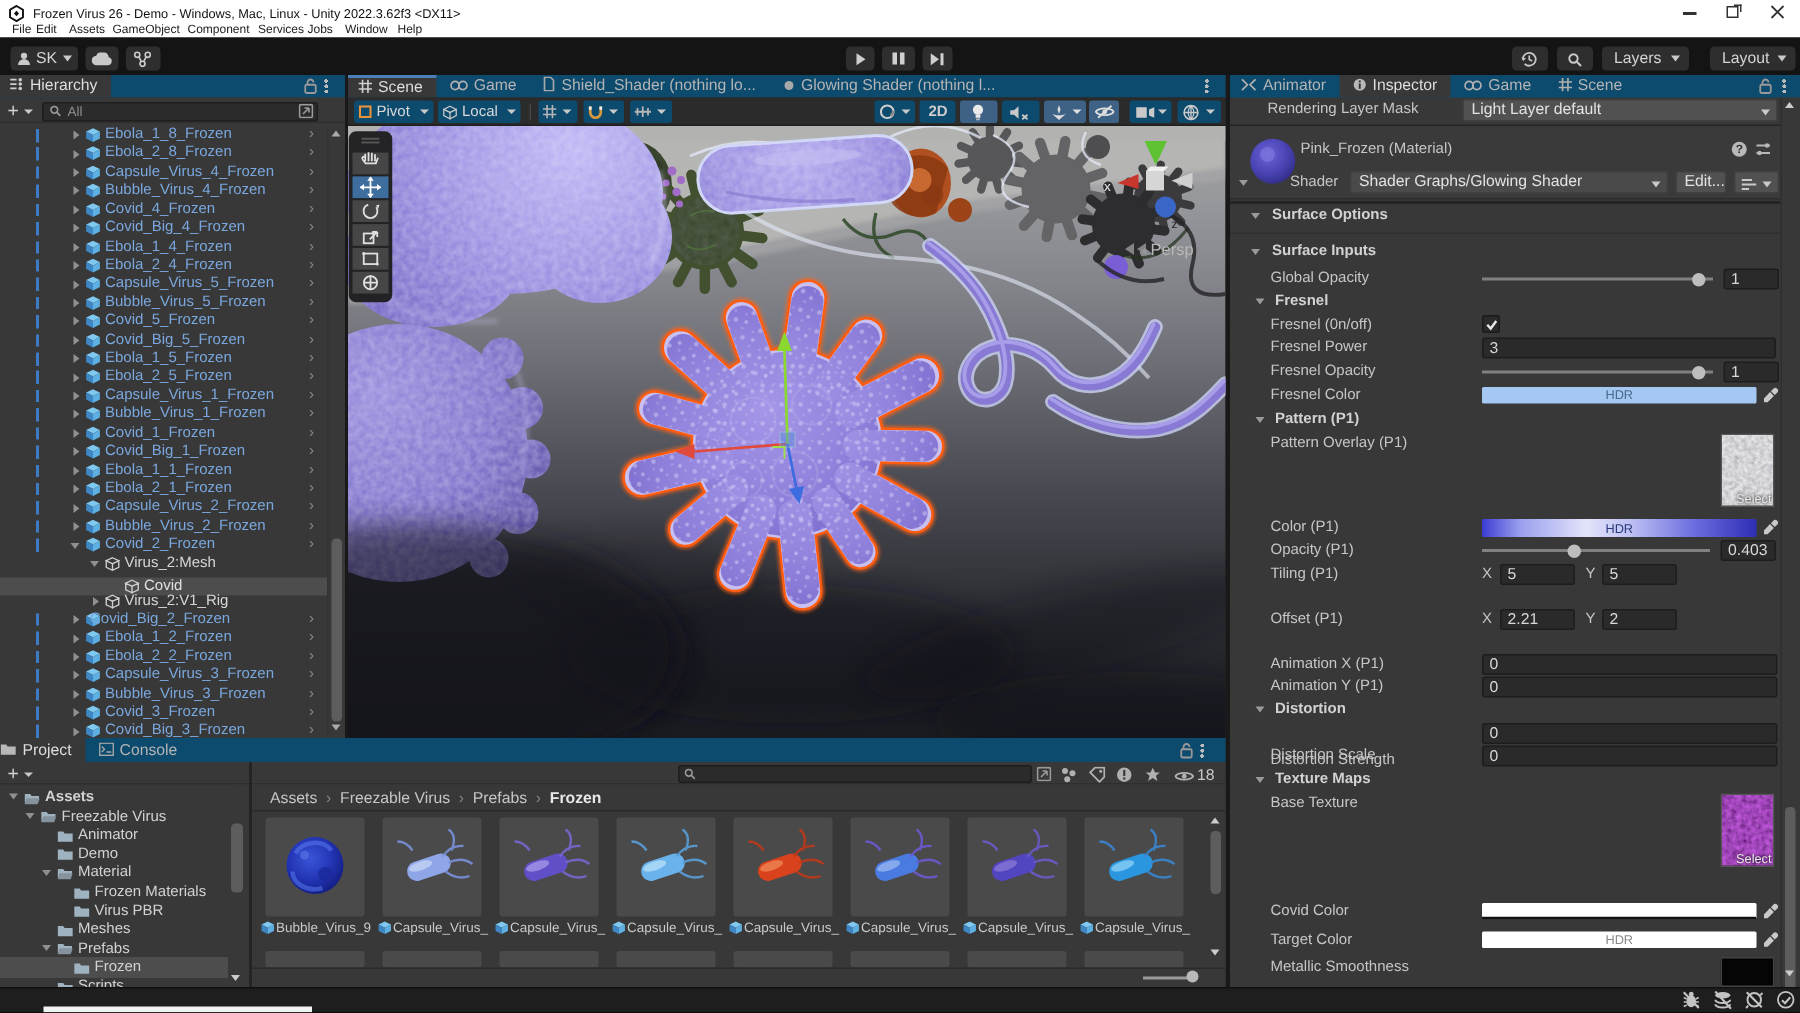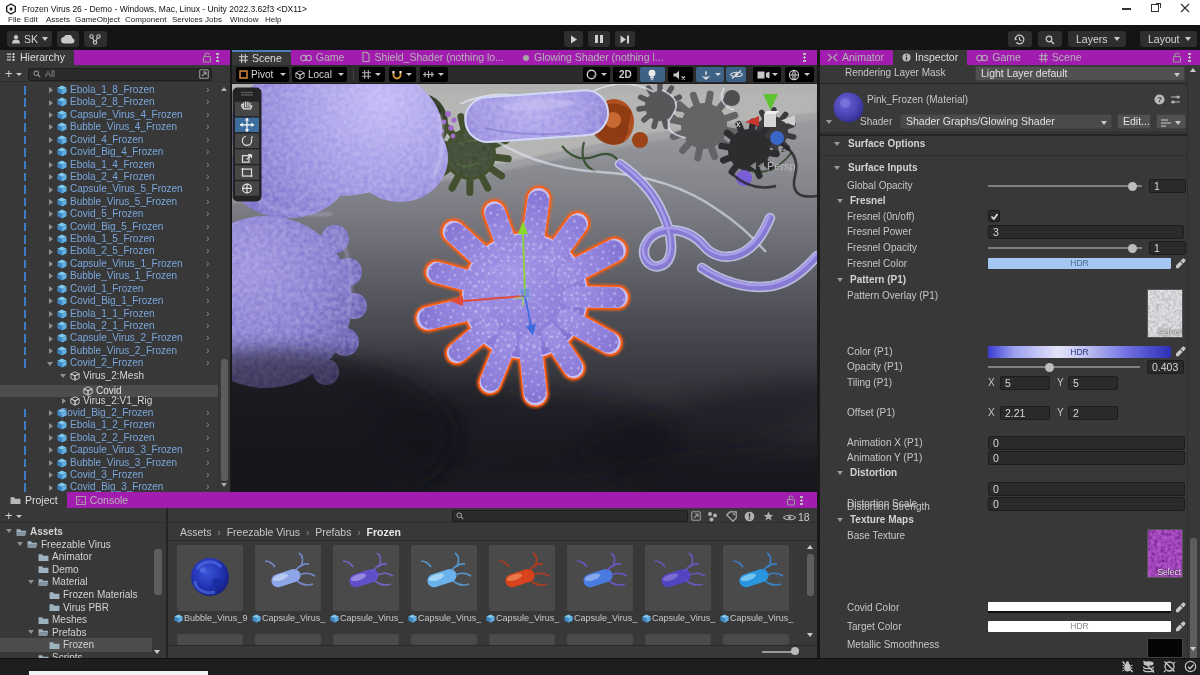--- a/index.html
+++ b/index.html
@@ -1,34 +1,34 @@
 <!DOCTYPE html>
 <html><head><meta charset="utf-8"><style>
 *{margin:0;padding:0;box-sizing:border-box}
 html,body{width:1200px;height:675px;overflow:hidden;background:#000}
 #root{position:relative;width:1200px;height:675px;font-family:"Liberation Sans",sans-serif;
  -webkit-font-smoothing:antialiased;background:#191919;overflow:hidden}
 .abs{position:absolute}
-.tabbar{background:#a21caf;overflow:hidden;white-space:nowrap}
+.tabbar{background:#0c4a6e;overflow:hidden;white-space:nowrap}
 .tab{position:relative;display:inline-block;height:100%;padding:0 9px;color:#b4b4b4;font-size:10.5px;line-height:15px;vertical-align:top}
 .tab.act{background:#383838;color:#dedede}
 .tab.blue{border-top:2px solid #4a7fb8;line-height:13px}
 .ticon{display:inline-block;vertical-align:-1px;margin-right:4px}
 .row{position:absolute;left:0;width:100%;height:12.4px;font-size:10px;line-height:12.4px;white-space:nowrap}
 .fld{position:absolute;background:#2a2a2a;border:1px solid #1d1d1d;border-radius:2px;color:#d8d8d8;
  font-size:10.5px;line-height:12px;padding:0 4px;height:14px}
 .lbl{position:absolute;color:#c6c6c6;font-size:10px;white-space:nowrap}
 .hdr{position:absolute;color:#d2d2d2;font-size:10px;font-weight:bold;white-space:nowrap}
 .drop{position:absolute;background:#515151;border:1px solid #404040;border-radius:2px;color:#e2e2e2;
  font-size:10.5px;line-height:13px;padding:0 5px;height:15px;overflow:hidden;white-space:nowrap}
 .dna{position:absolute;right:4px;top:45%;width:0;height:0;border-left:3.5px solid transparent;
  border-right:3.5px solid transparent;border-top:4px solid #c9c9c9}
 .tri{display:inline-block;width:0;height:0}
 .tbtn{position:absolute;background:#2e2e2e;border-radius:3px;color:#d4d4d4;font-size:10.5px}
-.sbtn{position:absolute;background:#000000;border-radius:2px;color:#d8d8d8;font-size:10px;text-align:center}
+.sbtn{position:absolute;background:#0c4a6e;border-radius:2px;color:#d8d8d8;font-size:10px;text-align:center}
 .sbtn.on{background:#3e6285}
 .dots3{display:inline-block;width:3px;height:11px;
  background:radial-gradient(circle 1.2px at 1.5px 2px,#bbb 1.2px,transparent 1.3px),
  radial-gradient(circle 1.2px at 1.5px 5.5px,#bbb 1.2px,transparent 1.3px),
  radial-gradient(circle 1.2px at 1.5px 9px,#bbb 1.2px,transparent 1.3px)}
 </style></head><body>
 <div id="root">
     <div class="abs" style="left:0;top:0;width:1200px;height:25px;background:#fff"></div>
 <svg class="abs" style="left:5px;top:3px" width="12" height="12" viewBox="0 0 24 24">
       <path d="M12 2 20.6 7v10L12 22 3.4 17V7Z" fill="none" stroke="#111" stroke-width="2.6"></path>
@@ -1020,21 +1020,21 @@
         <path d="M5 3.4 7.6 6 3.4 10.2H1v-2.6Z" fill="#c9c9c9"></path>
       </svg>
       <div class="lbl" style="left:27px;top:589px">Metallic Smoothness</div>
       <div class="abs" style="left:327px;top:588px;width:36px;height:20px;background:#050505;border:1px solid #444"></div>
       <div class="abs" style="left:367px;top:15px;width:13px;height:593px;background:#383838;border-left:1px solid #2e2e2e"></div>
       <span class="tri abs" style="left:370px;top:18px;border-left:3.5px solid transparent;border-right:3.5px solid transparent;border-bottom:4.5px solid #ccc"></span>
       <div class="abs" style="left:370px;top:488px;width:7px;height:132px;background:#5d5d5d;border-radius:3px"></div>
       <span class="tri abs" style="left:370px;top:597px;border-left:3.5px solid transparent;border-right:3.5px solid transparent;border-top:4.5px solid #ccc"></span>
 </div>
 <div class="abs" style="left:0;top:492px;width:817px;height:166px;background:#383838" id="proj">
-<div class="abs tabbar" style="left:0;top:0;width:817px;height:16px"><div class="tab act" style="padding-left:10px;line-height:16px"><svg class="ticon" width="11" height="9" viewBox="0 0 12 10">
+<div class="abs tabbar" style="left:0;top:0;width:817px;height:16px"><div class="tab act" style="padding-left:0;line-height:16px"><svg class="ticon" width="11" height="9" viewBox="0 0 12 10">
             <path d="M0.5 1.5h4l1 1.5h6v6h-11Z" fill="#b8b8b8"></path>
           </svg>Project</div><div class="tab" style="line-height:16px"><svg class="ticon" width="10" height="9" viewBox="0 0 11 10">
             <rect x="0.5" y="0.5" width="10" height="9" fill="none" stroke="#a8a8a8"></rect>
             <path d="M2 3l2 2-2 2M5.5 7H9" stroke="#a8a8a8" fill="none"></path>
           </svg>Console</div></div>
 <svg class="abs" style="left:786px;top:3px" width="10" height="11" viewBox="0 0 10 11">
         <rect x="1.5" y="4.5" width="7" height="5.5" rx="1" fill="none" stroke="#999" stroke-width="1.2"></rect>
         <path d="M3 4.5V3a2 2 0 0 1 4 0" fill="none" stroke="#999" stroke-width="1.2"></path>
       </svg>
 <span class="dots3 abs" style="left:800px;top:3px"></span>

